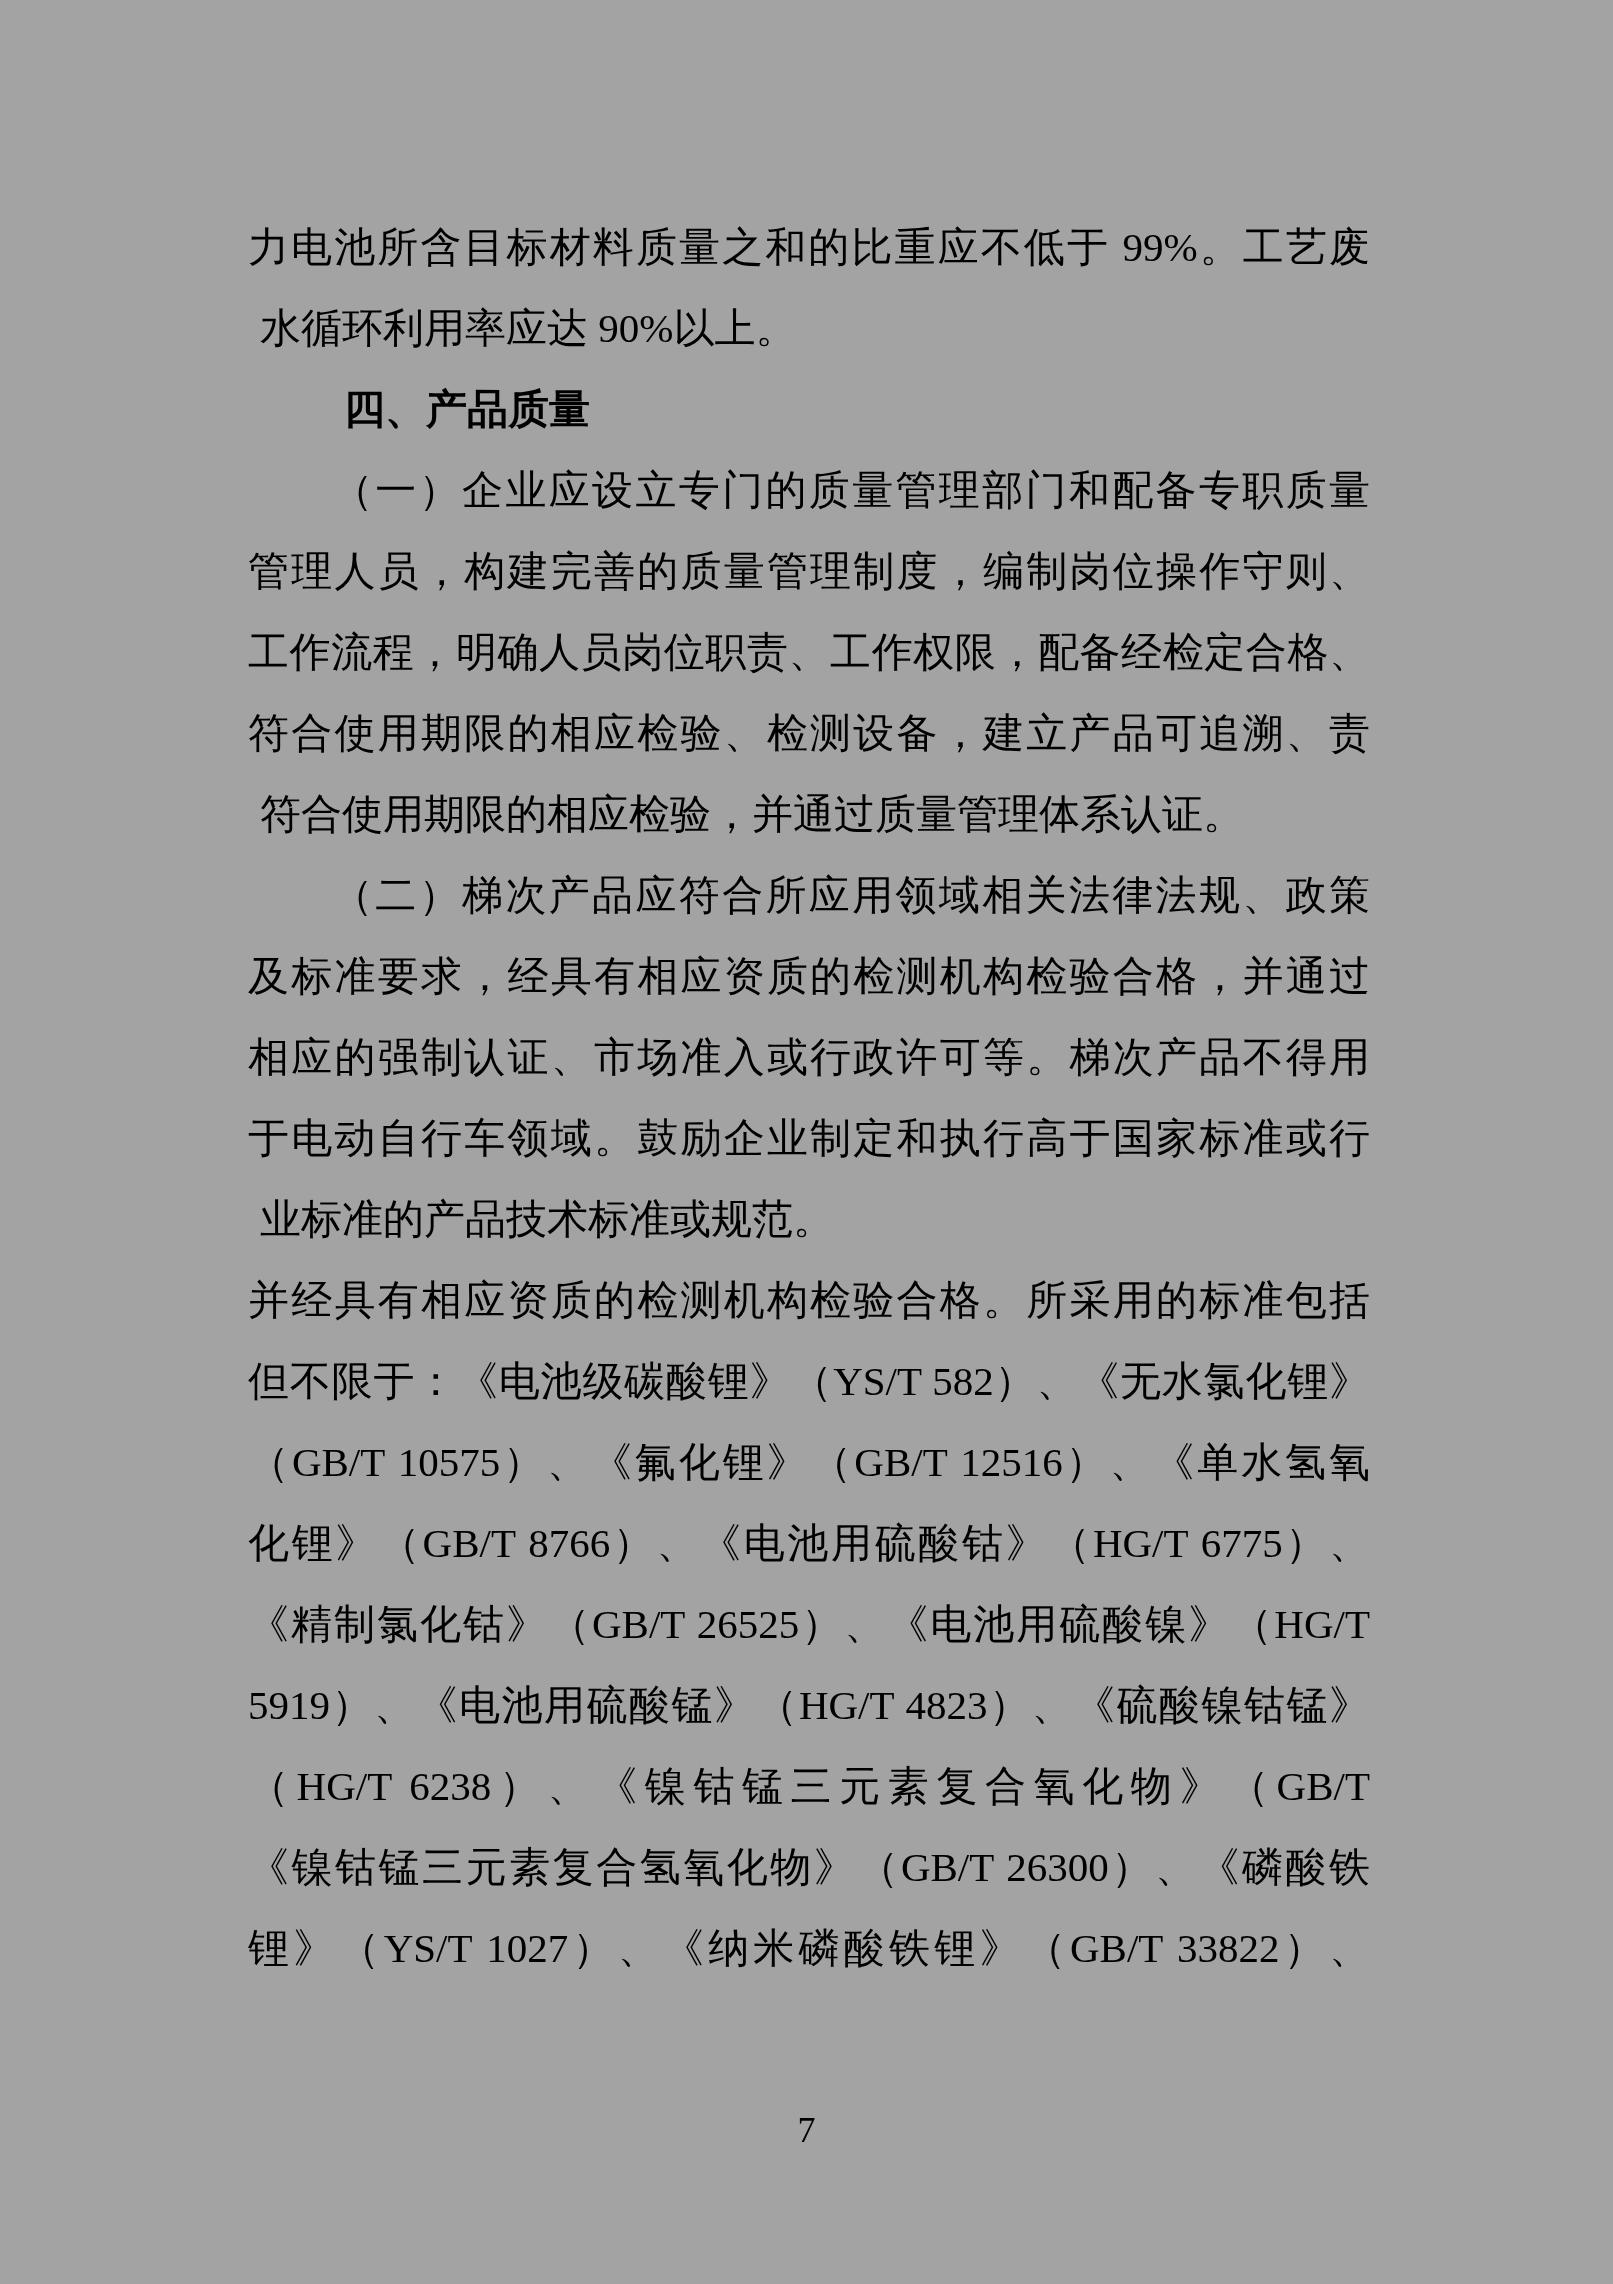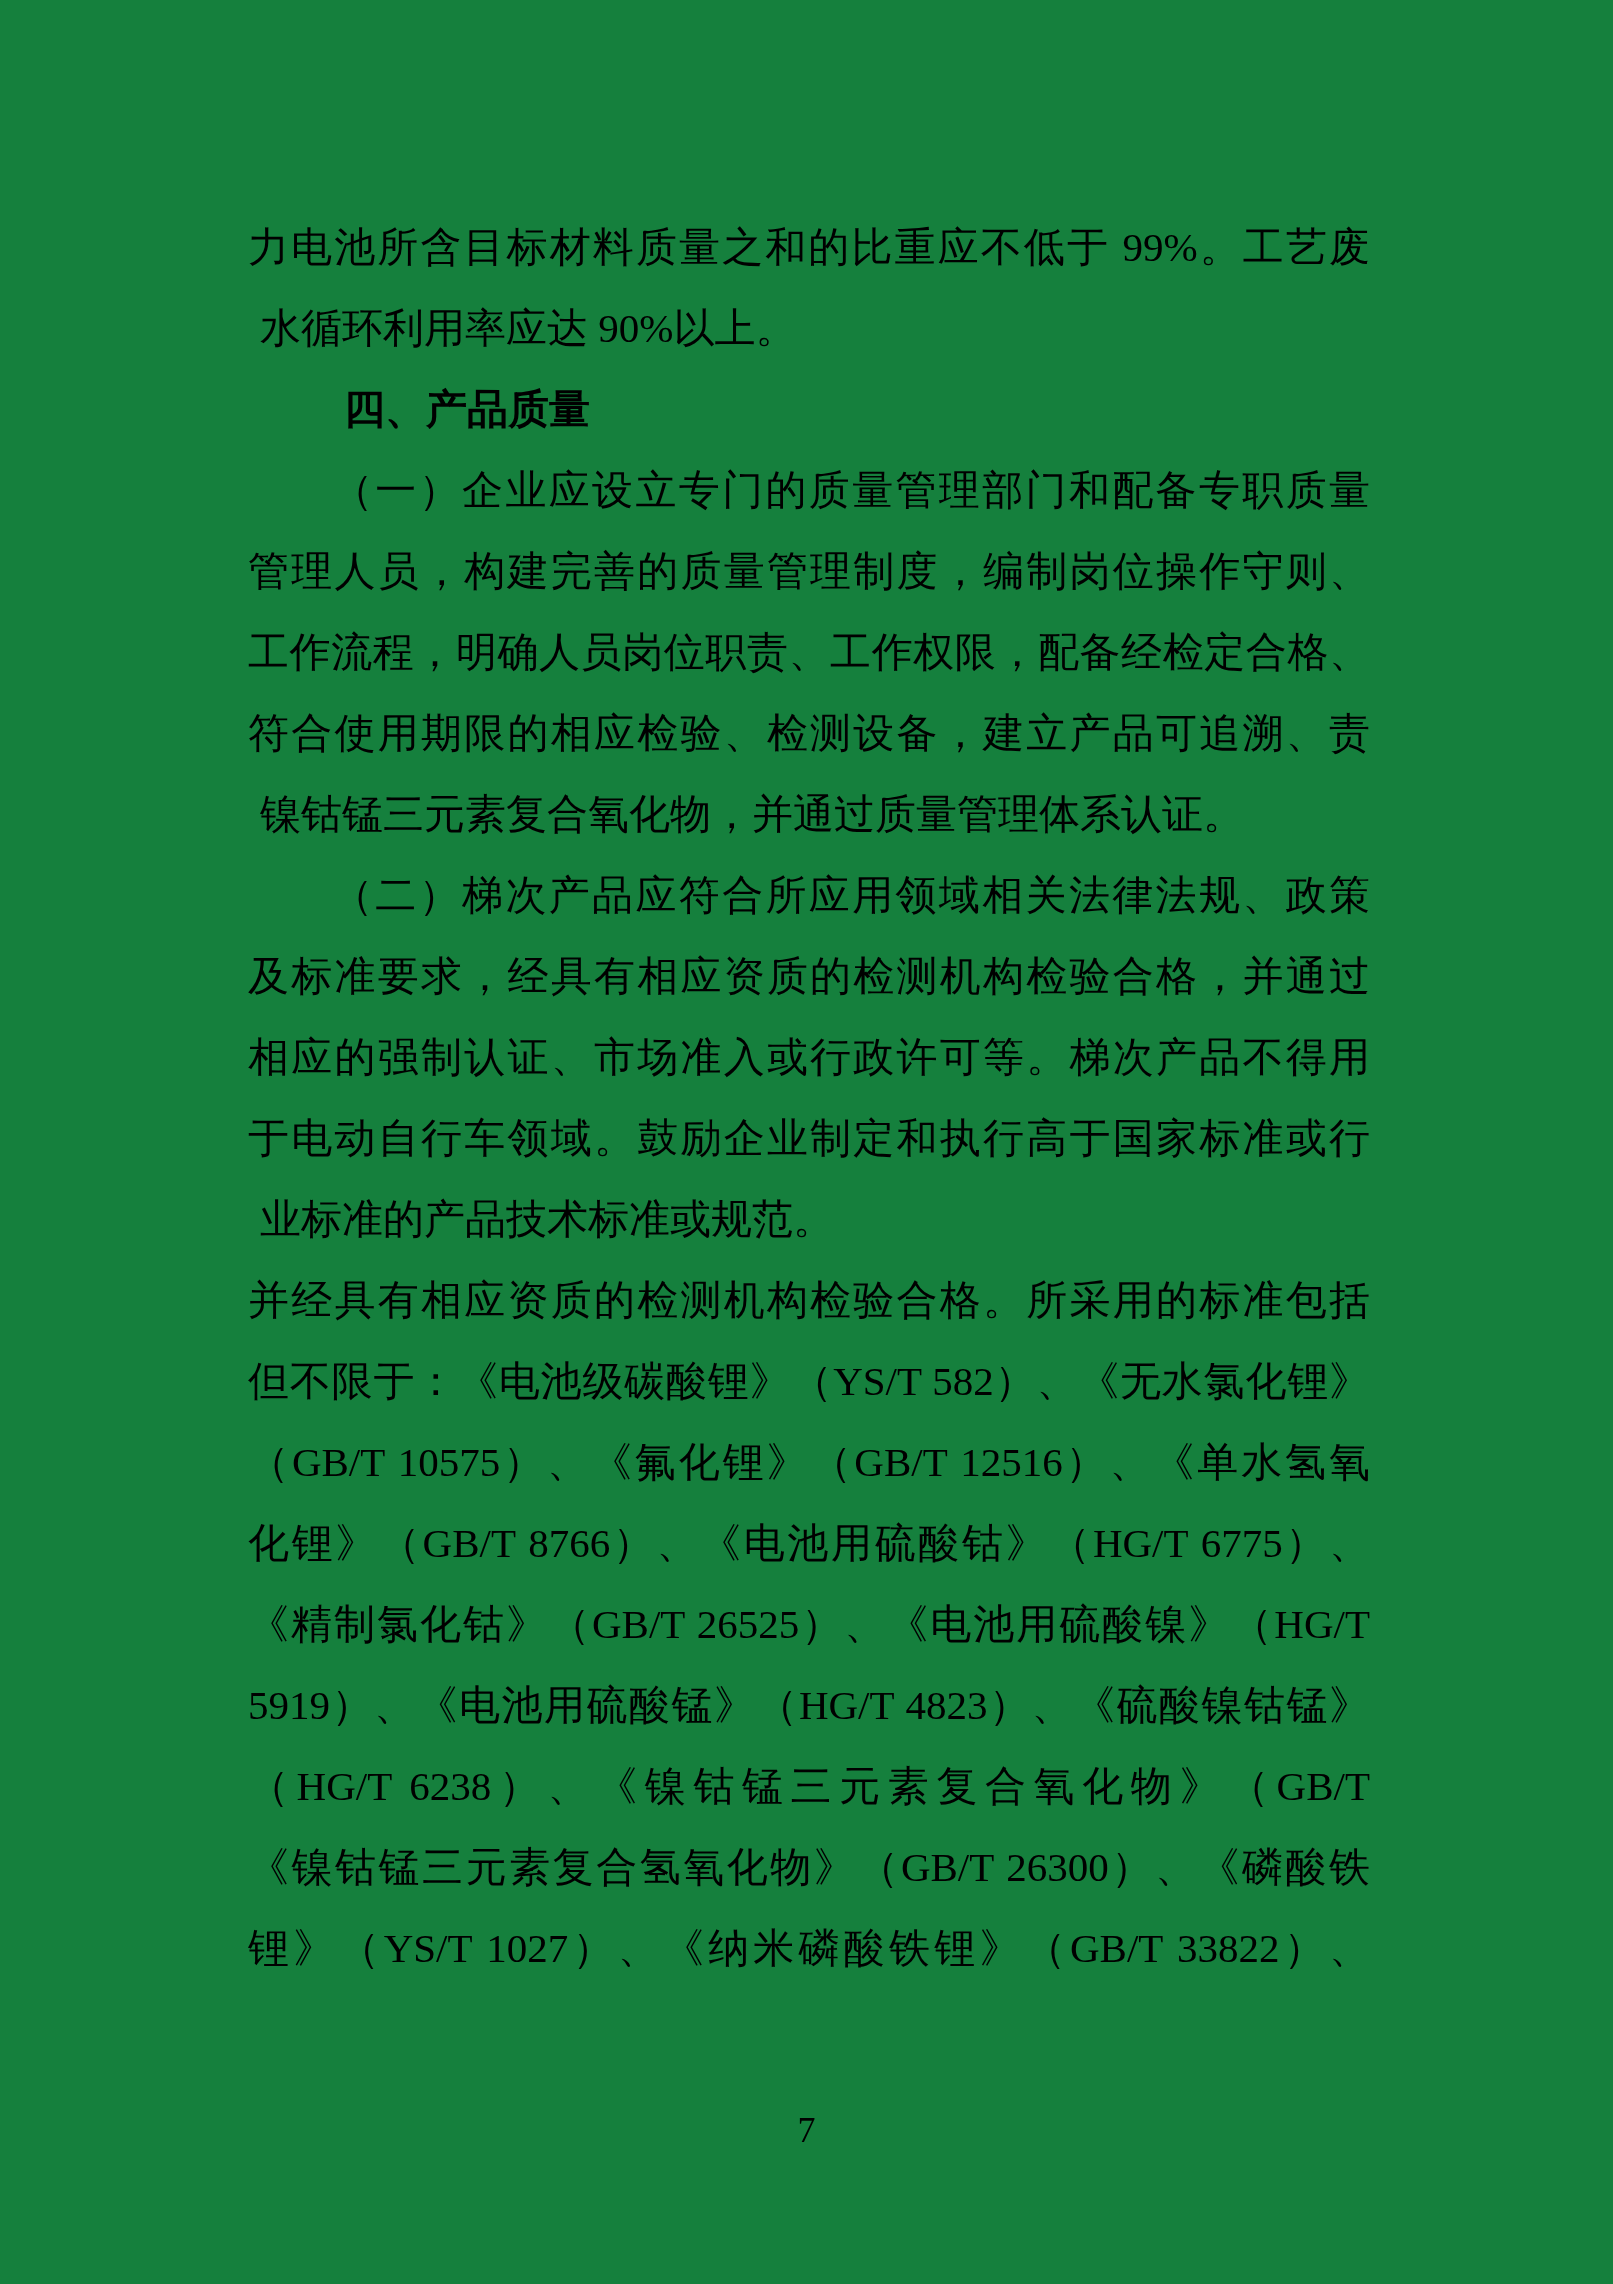--- a/index.html
+++ b/index.html
@@ -4,21 +4,21 @@
 <style>
   html, body {
     margin: 0;
     padding: 0;
     background: #ffffff;
   }
   .page {
     position: relative;
     width: 1613px;
     height: 2285px;
-    background: #15803d;
+    background: #a3a3a3;
     overflow: hidden;
     font-family: "Liberation Serif", "DejaVu Serif", serif;
     color: #000000;
   }
   .content {
     position: absolute;
     left: 248px;
     top: 207px;
     width: 1122px;
   }
@@ -58,21 +58,21 @@
 
 <div class="page">
   <div class="content">
     <div class="ln">力电池所含目标材料质量之和的比重应不低于 99%。工艺废</div>
     <div class="ln end">水循环利用率应达 90%以上。</div>
     <div class="ln end indent bold">四、产品质量</div>
     <div class="ln indent">（一）企业应设立专门的质量管理部门和配备专职质量</div>
     <div class="ln">管理人员，构建完善的质量管理制度，编制岗位操作守则、</div>
     <div class="ln">工作流程，明确人员岗位职责、工作权限，配备经检定合格、</div>
     <div class="ln">符合使用期限的相应检验、检测设备，建立产品可追溯、责</div>
-    <div class="ln end">镍钴锰三元素复合氧化物，并通过质量管理体系认证。</div>
+    <div class="ln end">符合使用期限的相应检验，并通过质量管理体系认证。</div>
     <div class="ln indent">（二）梯次产品应符合所应用领域相关法律法规、政策</div>
     <div class="ln">及标准要求，经具有相应资质的检测机构检验合格，并通过</div>
     <div class="ln">相应的强制认证、市场准入或行政许可等。梯次产品不得用</div>
     <div class="ln">于电动自行车领域。鼓励企业制定和执行高于国家标准或行</div>
     <div class="ln end">业标准的产品技术标准或规范。</div>
     <div class="ln">并经具有相应资质的检测机构检验合格。所采用的标准包括</div>
     <div class="ln">但不限于：《电池级碳酸锂》（YS/T 582）、《无水氯化锂》</div>
     <div class="ln">（GB/T 10575）、《氟化锂》（GB/T 12516）、《单水氢氧</div>
     <div class="ln">化锂》（GB/T 8766）、《电池用硫酸钴》（HG/T 6775）、</div>
     <div class="ln">《精制氯化钴》（GB/T 26525）、《电池用硫酸镍》（HG/T</div>

